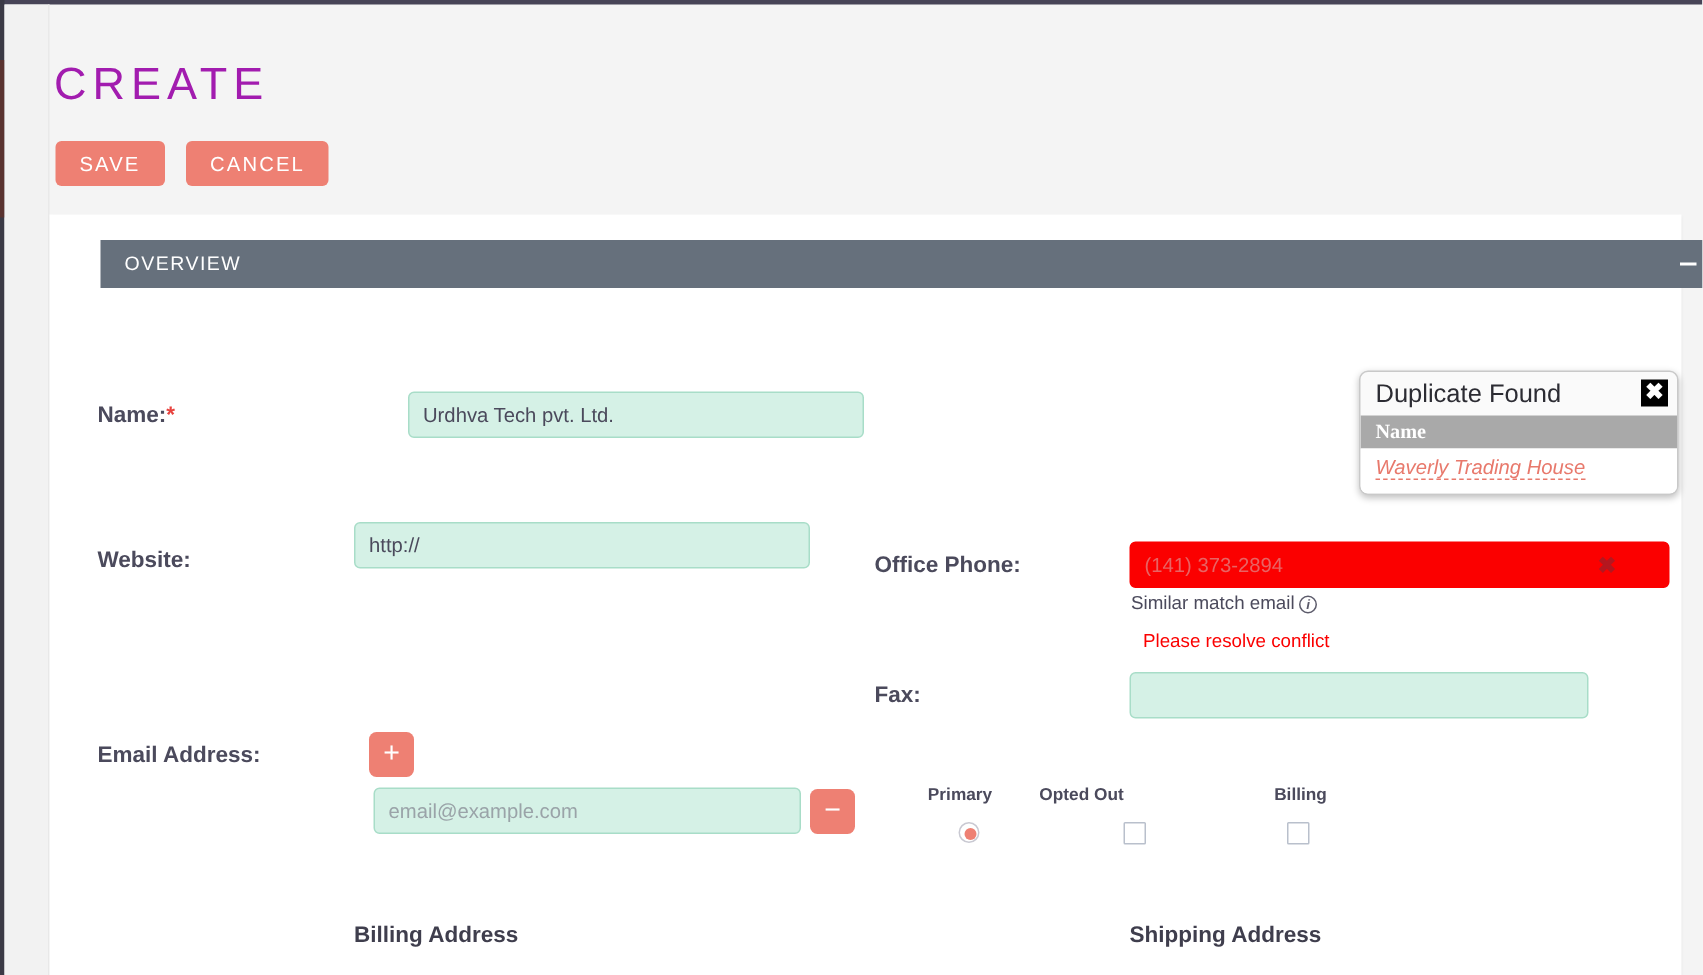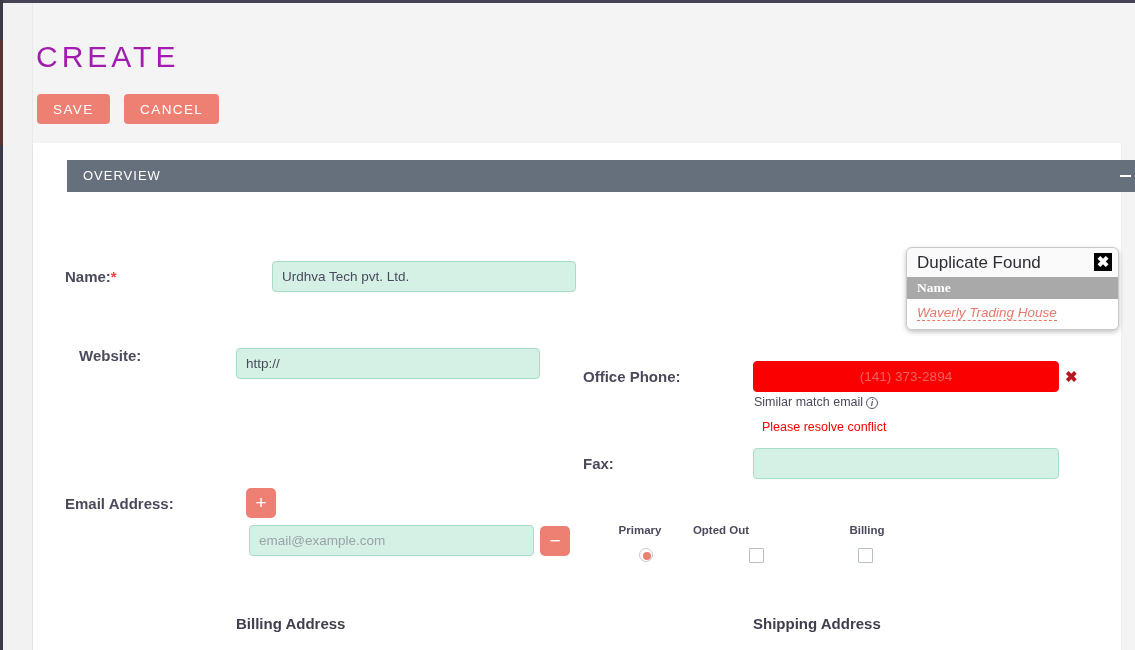--- a/index.html
+++ b/index.html
@@ -314,29 +314,29 @@
     </div>
 
     <div class="form-area">
 
       <div class="lbl" style="left:28px; top:76px;">
         <span>Name:</span><span class="req">*</span>
       </div>
       <input class="fld" style="left: 199px; top: 69px; width: 304px; height: 31px; margin-left: 36px;" value="Urdhva Tech pvt. Ltd.">
 
       <div class="lbl" style="left:546px; top:176px;">Office Phone:</div>
-      <input class="fld err" style="left: 716px; top: 169px; width: 306px; height: 31px; text-align: center;" value="(141) 373-2894">
+      <input class="fld err" style="left: 716px; top: 169px; width: 360px; height: 31px;" value="(141) 373-2894">
       <div class="row-del" style="left:1028px; top:176px;">✖</div>
 
       <div class="hint" style="left:717px; top:203px;">
         <span>Similar match email</span><span class="info-ico">i</span>
       </div>
       <div class="conflict" style="left:725px; top:228px;">Please resolve conflict</div>
 
-      <div class="lbl" style="left:28px; top:155px;margin-left:14px;">Website:</div>
+      <div class="lbl" style="left:28px; top:173px;">Website:</div>
       <input class="fld" style="left: 199px; top: 156px; width: 304px; height: 31px;" value="http://">
 
       <div class="lbl" style="left:546px; top:263px;">Fax:</div>
       <input class="fld" style="left: 716px; top: 256px; width: 306px; height: 31px;" value="">
 
       <div class="lbl" style="left:28px; top:303px;text-align:right;">Email Address:</div>
       <button class="sq-btn" style="left:209px; top:296px;">+</button>
       <input class="fld" style="left: 212px; top: 333px; width: 285px; height: 31px;" placeholder="email@example.com">
       <button class="sq-btn" style="left:503px; top:334px;">−</button>
 

